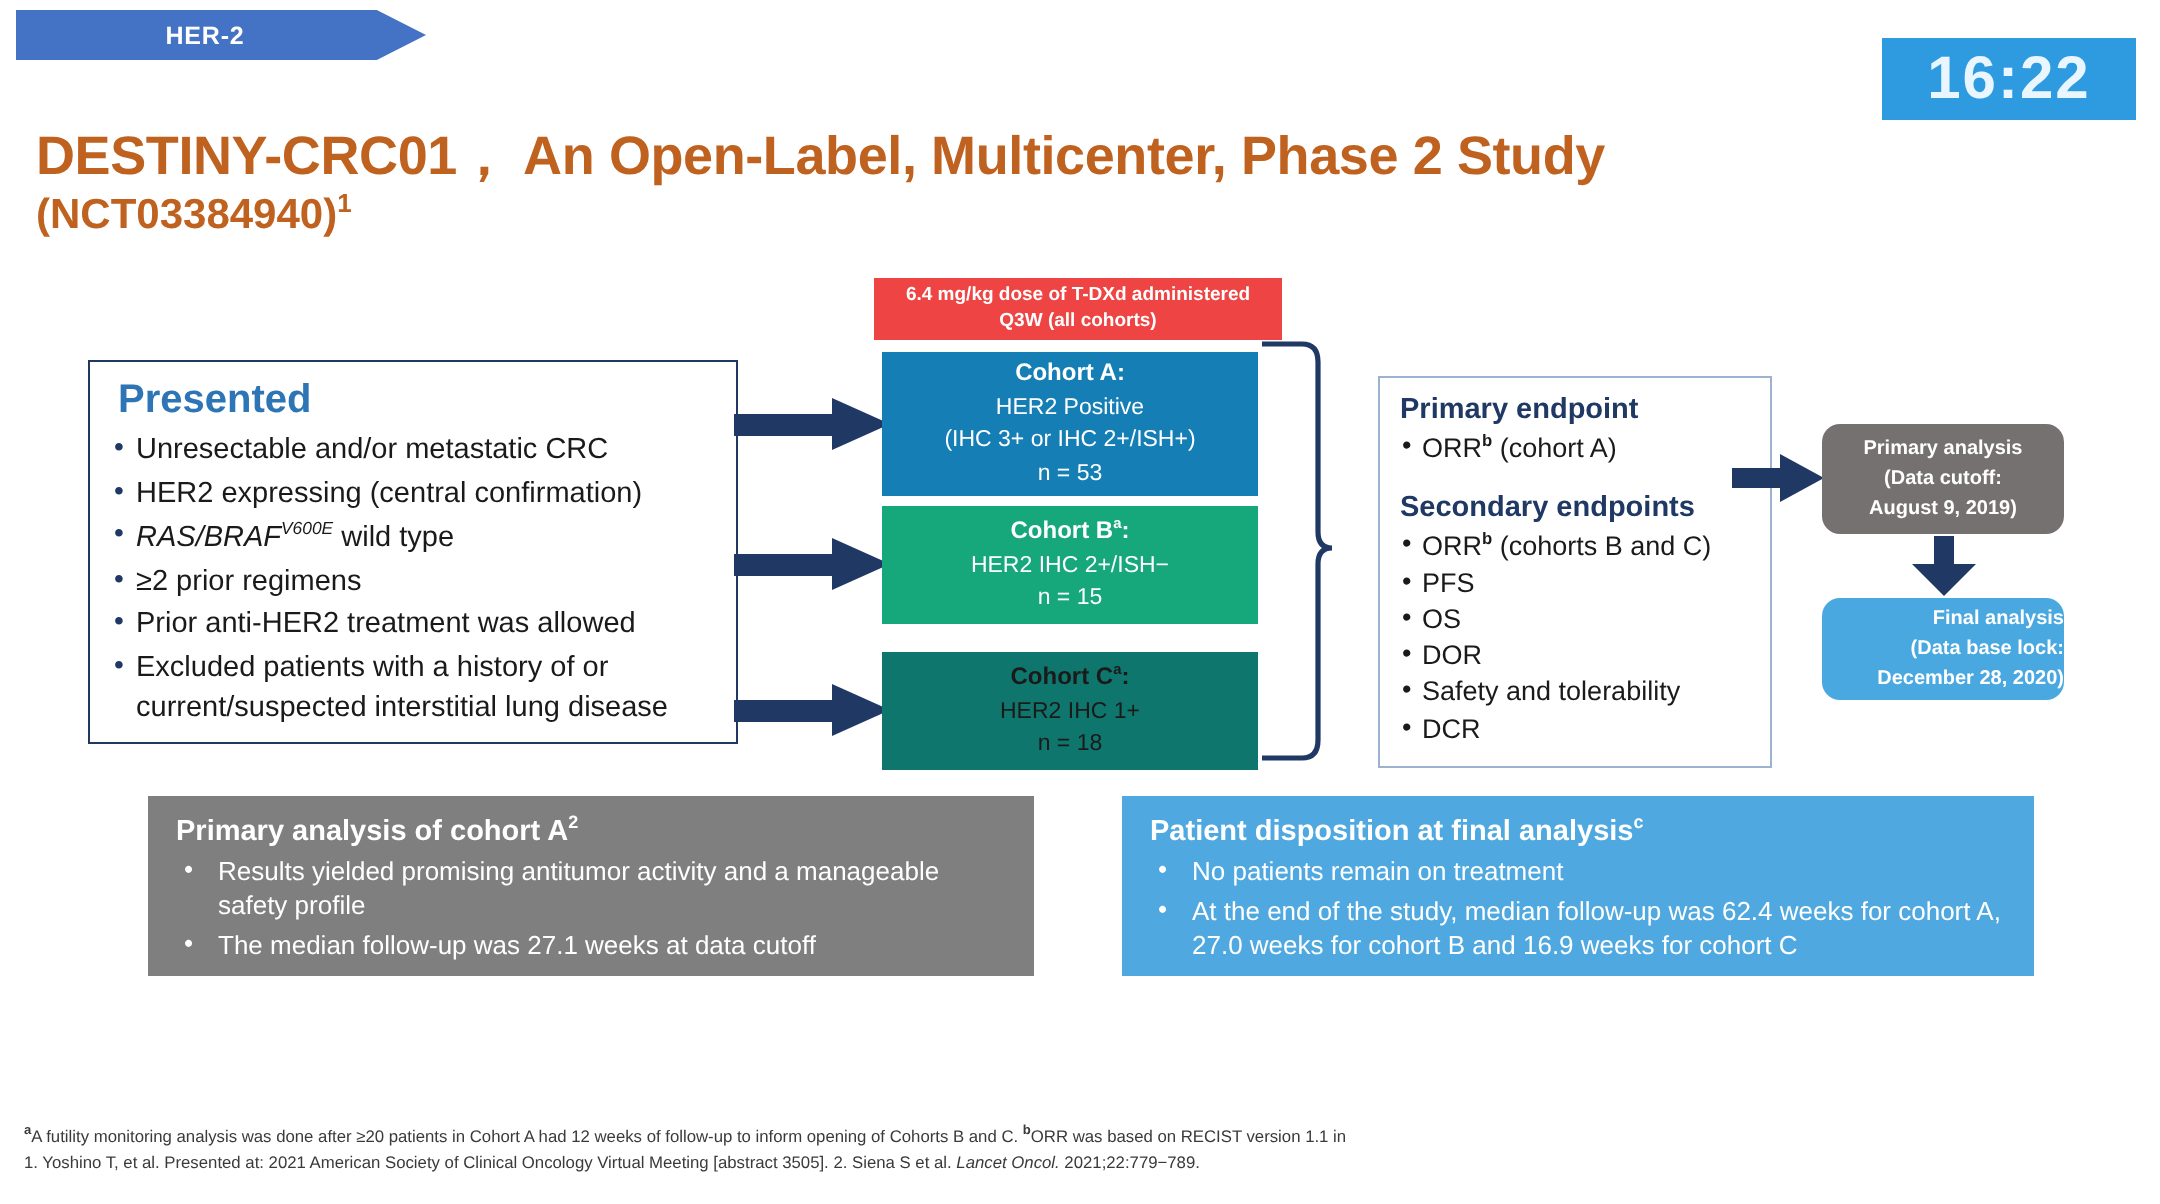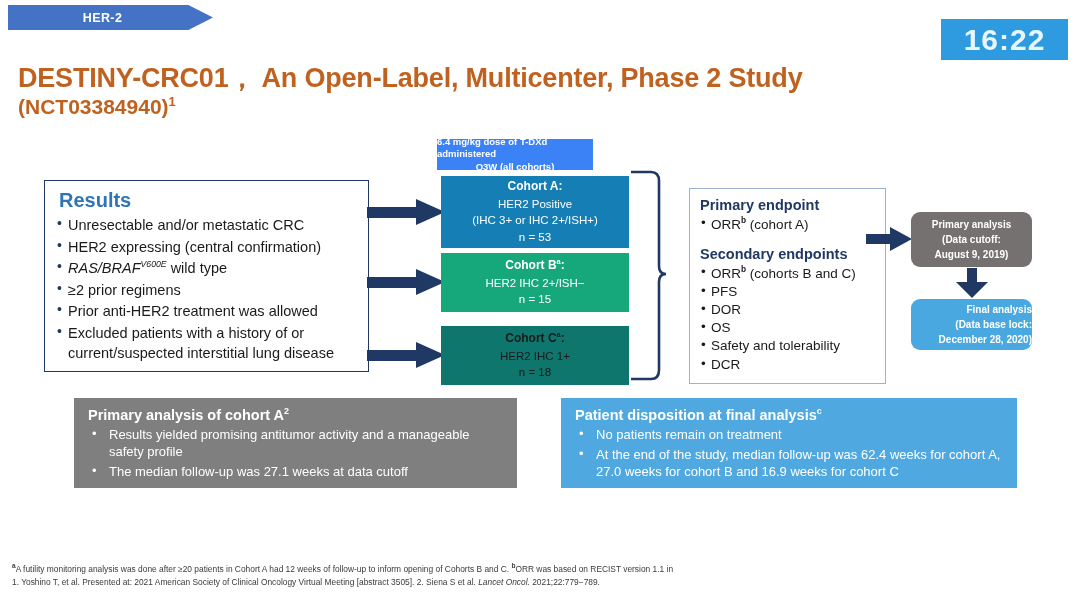--- a/index.html
+++ b/index.html
@@ -39,24 +39,24 @@
   .sup-small{font-size:.6em;vertical-align:super;}
 
   
   .feed-arrow{position:absolute;width:78px;height:26px;}
   .feed-arrow .shaft{position:absolute;left:0;top:8px;width:52px;height:11px;background:#1F3864;}
   .feed-arrow .head{position:absolute;left:49px;top:0;width:0;height:0;
        border-top:13px solid transparent;border-bottom:13px solid transparent;
        border-left:29px solid #1F3864;}
 
   
-  #dose-box{position:absolute;left:437px;top:139px;width:156px;height:31px;
-       background:#3b82f6;color:#fff;font-size:9.5px;font-weight:bold;
+  #dose-box{position:absolute;left:437px;top:139px;width:204px;height:31px;
+       background:#ef4444;color:#fff;font-size:9.5px;font-weight:bold;
        display:flex;flex-direction:column;align-items:center;justify-content:center;
-       line-height:1.32;text-align:left;}
+       line-height:1.32;text-align:right;}
 
   
   .cohort{position:absolute;left:441px;width:188px;display:flex;flex-direction:column;
        align-items:center;justify-content:center;text-align:center;line-height:1.45;}
   .cohort .ch-title{font-size:12px;font-weight:bold;}
   .cohort .ch-line{font-size:11.5px;}
   #cohort-a{top:176px;height:72px;background:#157FB5;color:#ffffff;}
   #cohort-b{top:253px;height:59px;background:#16A77B;color:#ffffff;}
   #cohort-c{top:326px;height:59px;background:#0f766e;color:#1a1a1a;}
   #cohort-b .ch-title,#cohort-b .ch-line{color:#ffffff;}
@@ -118,21 +118,21 @@
 </div>
 
 <div id="timer">16:22</div>
 
 <div id="title-block">
   <div id="title-main">DESTINY-CRC01， An Open-Label, Multicenter, Phase 2 Study</div>
   <div id="title-sub"><span>(NCT03384940)</span><sup>1</sup></div>
 </div>
 
 <div id="patients-box">
-  <div id="patients-title">Results</div>
+  <div id="patients-title">Presented</div>
   <ul>
     <li>Unresectable and/or metastatic CRC</li>
     <li>HER2 expressing (central confirmation)</li>
     <li><span class="ital">RAS/BRAF</span><span class="ital sup-small">V600E</span><span> wild type</span></li>
     <li>≥2 prior regimens</li>
     <li>Prior anti-HER2 treatment was allowed</li>
     <li>Excluded patients with a history of or current/suspected interstitial lung disease</li>
   </ul>
 </div>
 
@@ -180,22 +180,22 @@
 <div id="endpoints-box">
   <div class="ep-head">Primary endpoint</div>
   <ul>
     <li><span>ORR</span><sup>b</sup><span> (cohort A)</span></li>
   </ul>
   <div class="ep-gap"></div>
   <div class="ep-head">Secondary endpoints</div>
   <ul>
     <li><span>ORR</span><sup>b</sup><span> (cohorts B and C)</span></li>
     <li>PFS</li>
+    <li>OS</li>
     <li>DOR</li>
-    <li>OS</li>
     <li>Safety and tolerability</li>
     <li>DCR</li>
   </ul>
 </div>
 
 <div id="to-primary">
   <div class="shaft"></div>
   <div class="head"></div>
 </div>
 

